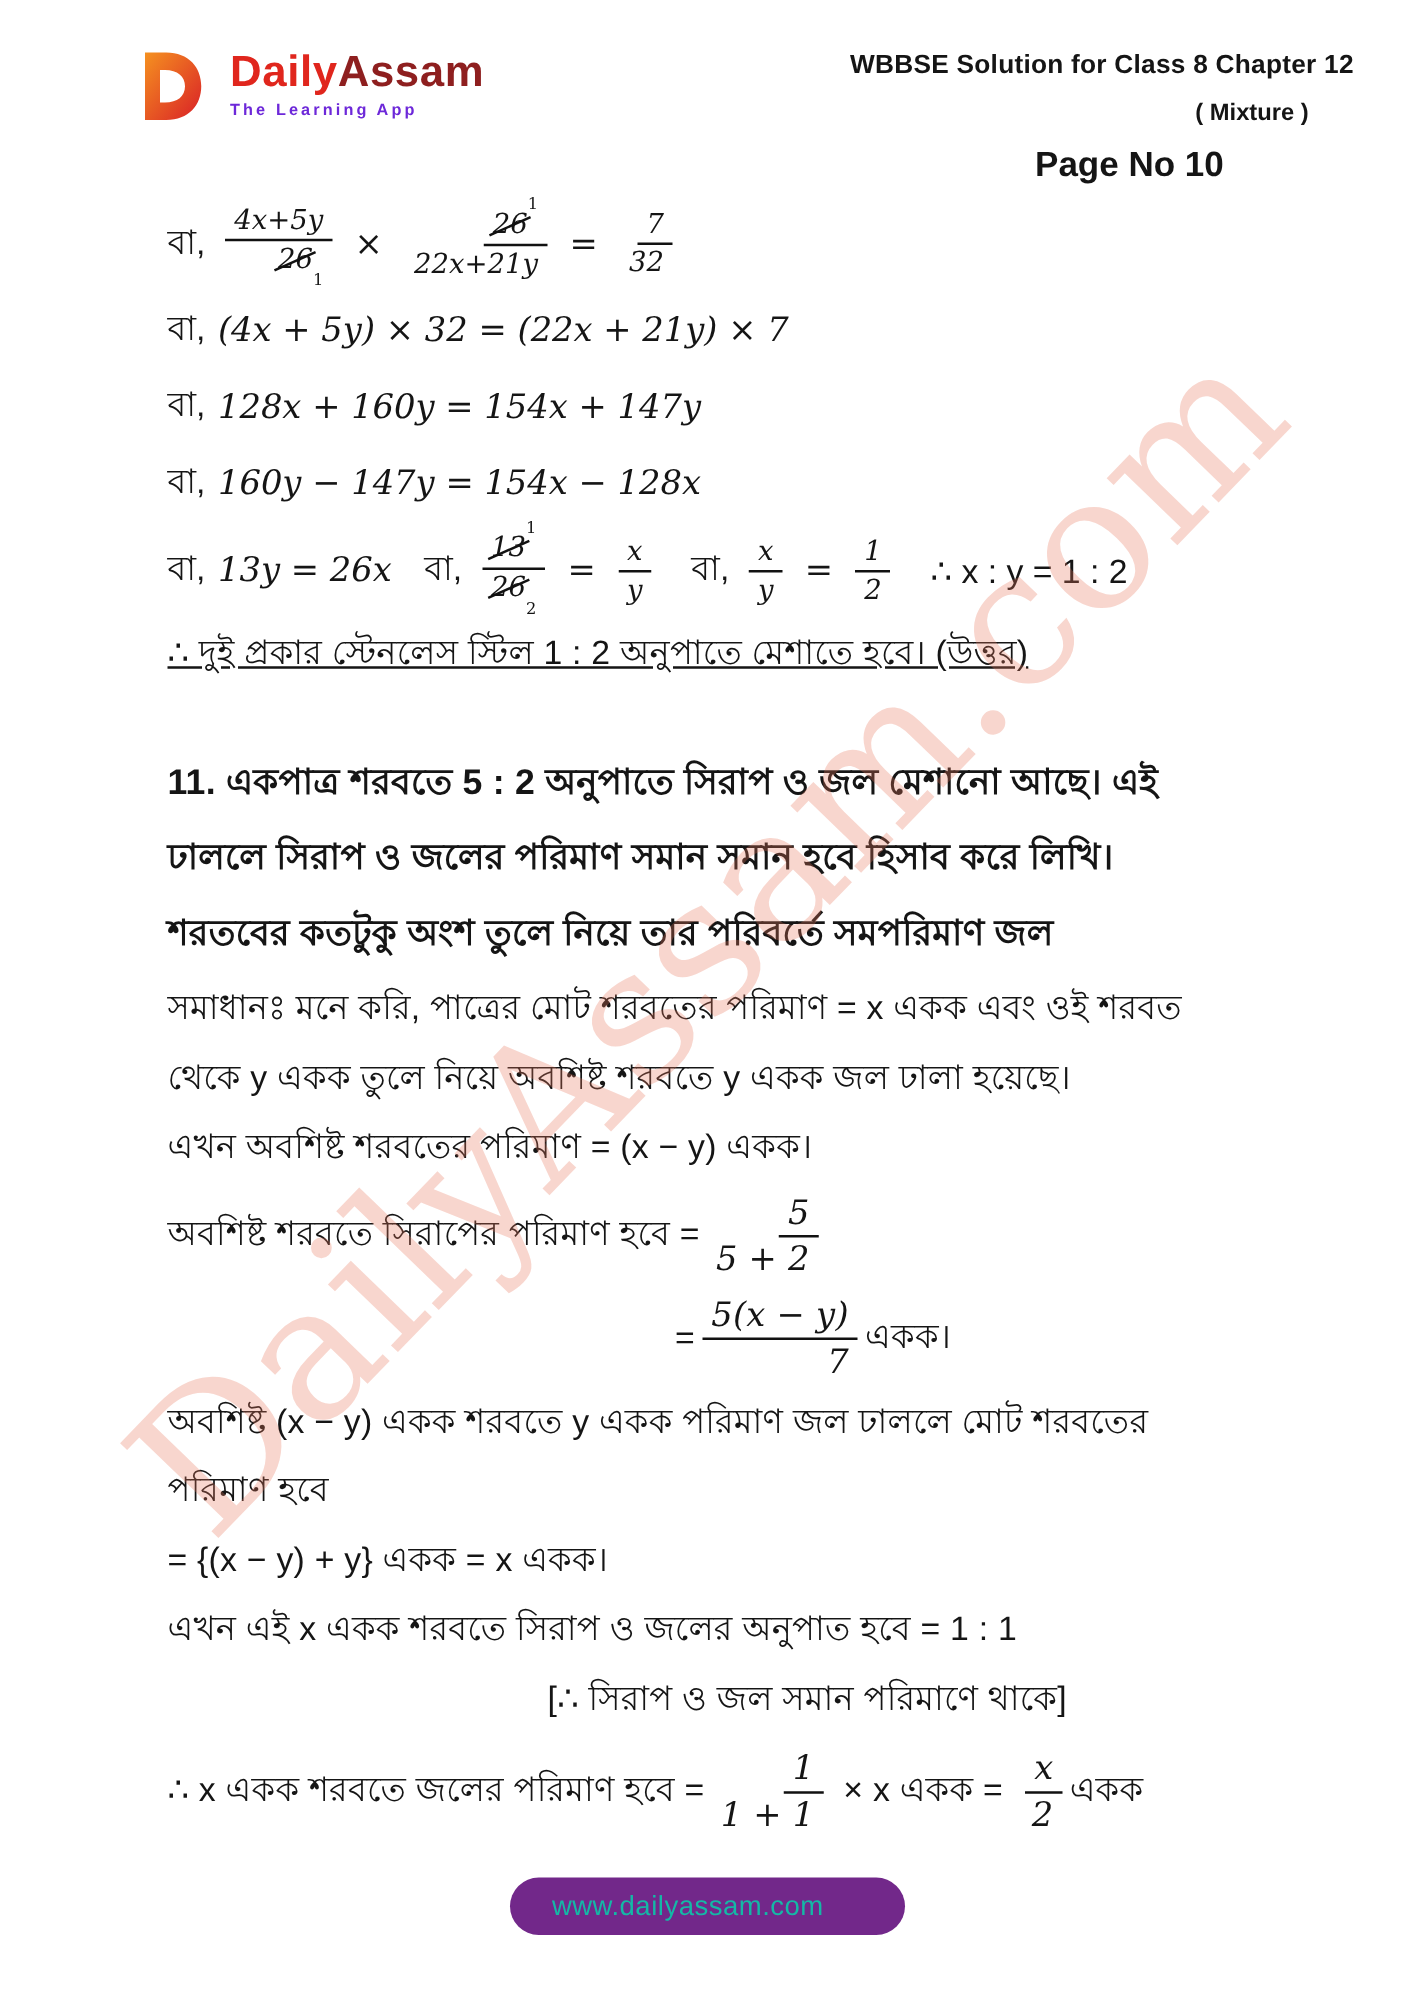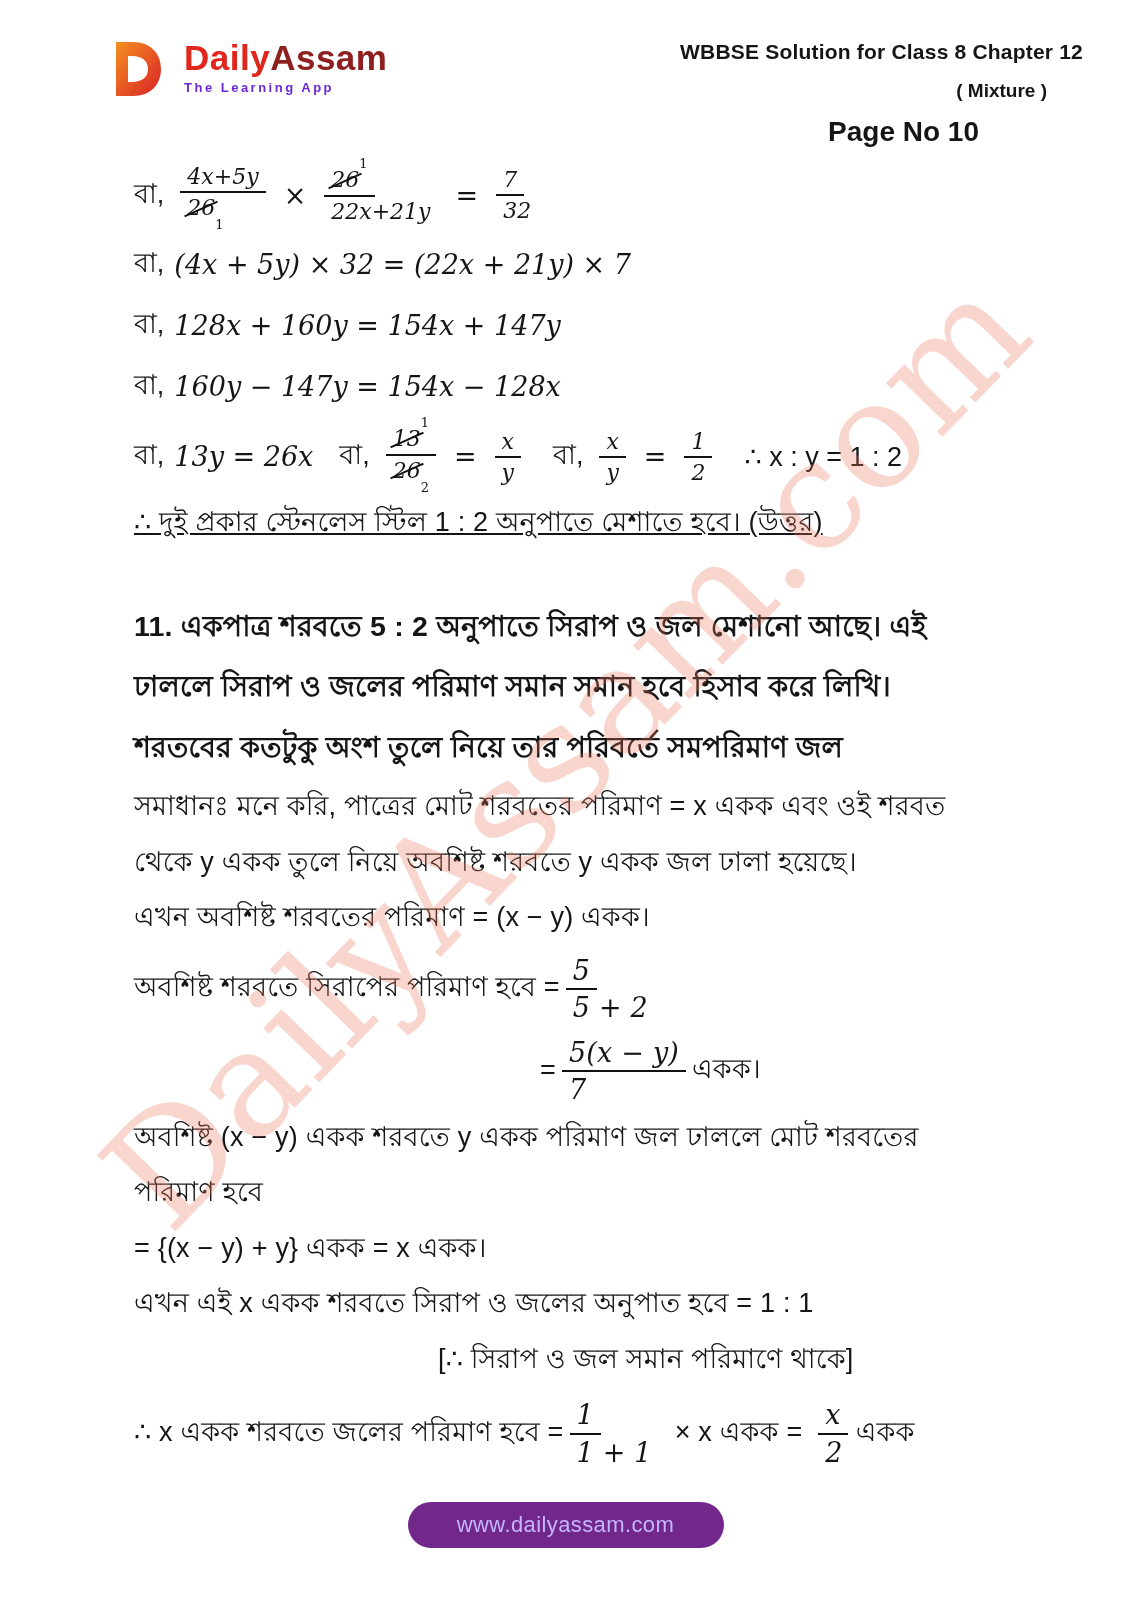--- a/index.html
+++ b/index.html
@@ -30,21 +30,21 @@
 
   
   .content { position:relative; z-index:2; padding:16px 60px 0 134px; }
 
   .math-line { display:flex; align-items:center; font-family:"DejaVu Serif",serif; font-style:italic; font-size:27px; margin-bottom:16px; flex-wrap:nowrap; }
   .bn, .or { font-style:normal; font-family:"Liberation Sans",sans-serif; }
   .or { margin-right:10px; }
   .op { margin:0 12px; }
   .gap { width:26px; }
 
-  .frac { display:inline-flex; flex-direction:column; align-items:flex-start; vertical-align:middle; margin:0 6px; font-size:22px; line-height:1.15; }
+  .frac { display:inline-flex; flex-direction:column; align-items:flex-end; vertical-align:middle; margin:0 6px; font-size:22px; line-height:1.15; }
   .frac .num { padding:0 7px 2px; border-bottom:2px solid #111; white-space:nowrap; }
   .frac .den { padding:2px 7px 0; white-space:nowrap; }
   .frac.big { font-size:27px; font-style:italic; font-family:"DejaVu Serif",serif; }
 
   .cancel { position:relative; display:inline-block; }
   .cancel::before { content:""; position:absolute; left:-4px; right:-4px; top:50%; border-top:2.5px solid #111; transform:rotate(-24deg); }
   .cx-sub { font-size:13px; font-style:normal; align-self:flex-end; vertical-align:-7px; position:relative; top:7px; }
   .cx-sup { font-size:13px; font-style:normal; vertical-align:10px; position:relative; top:-9px; }
 
   .text-line { font-size:27px; line-height:1.35; margin-bottom:19px; letter-spacing:.2px; }
@@ -56,21 +56,21 @@
   .solution { margin-top:2px; }
   .sol-label { font-weight:normal; }
 
   .frac-line { display:flex; align-items:center; font-size:27px; margin-bottom:14px; letter-spacing:.2px; }
   .frac-line .pad { margin:15px 10px; }
   .indent-eq { margin-left:406px; }
   .indent-note { margin-left:304px; }
 
   
   .footer { position:absolute; left:0; right:0; bottom:52px; display:flex; justify-content:center; z-index:2; }
-  .footer-pill { background:#72288a; color:#c4b5fd; min-width:316px; text-align:center; padding:10px 34px; border-radius:26px; font-size:22px; letter-spacing:.4px; cursor:pointer; }
+  .footer-pill { background:#72288a; color:#14b8a6; min-width:316px; padding:10px 34px; border-radius:26px; font-size:22px; letter-spacing:.4px; cursor:pointer; }
 </style>
 </head>
 <body>
 
 <div class="page">
 
   <div class="watermark">DailyAssam.com</div>
 
   <header class="header">
     <div class="logo">

